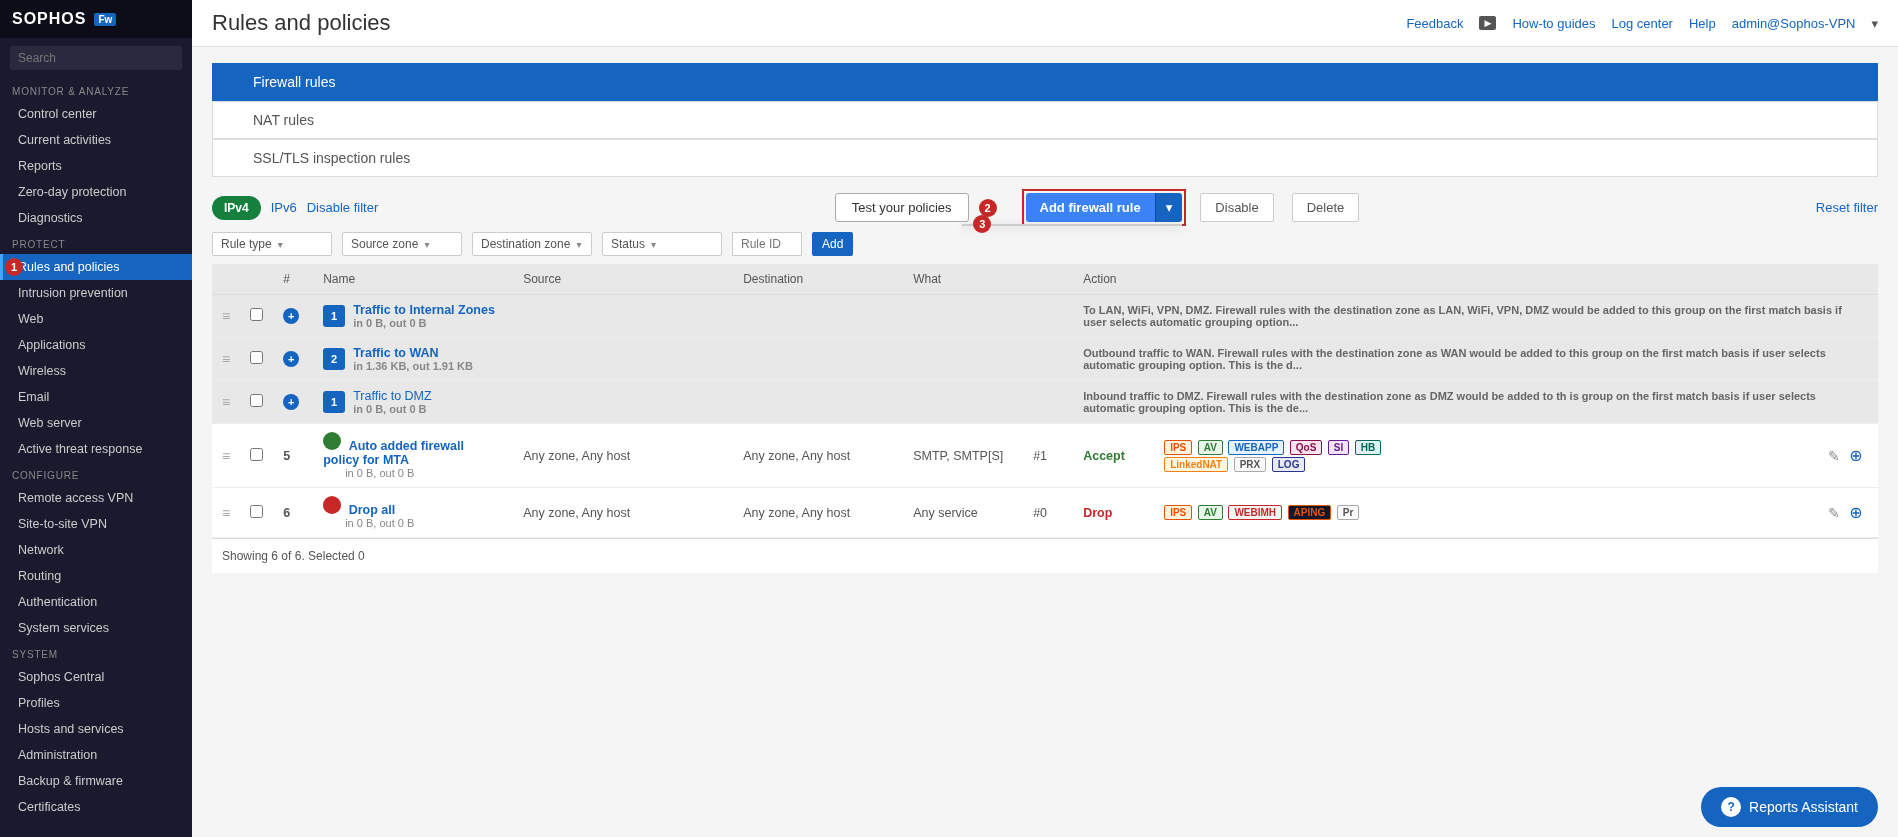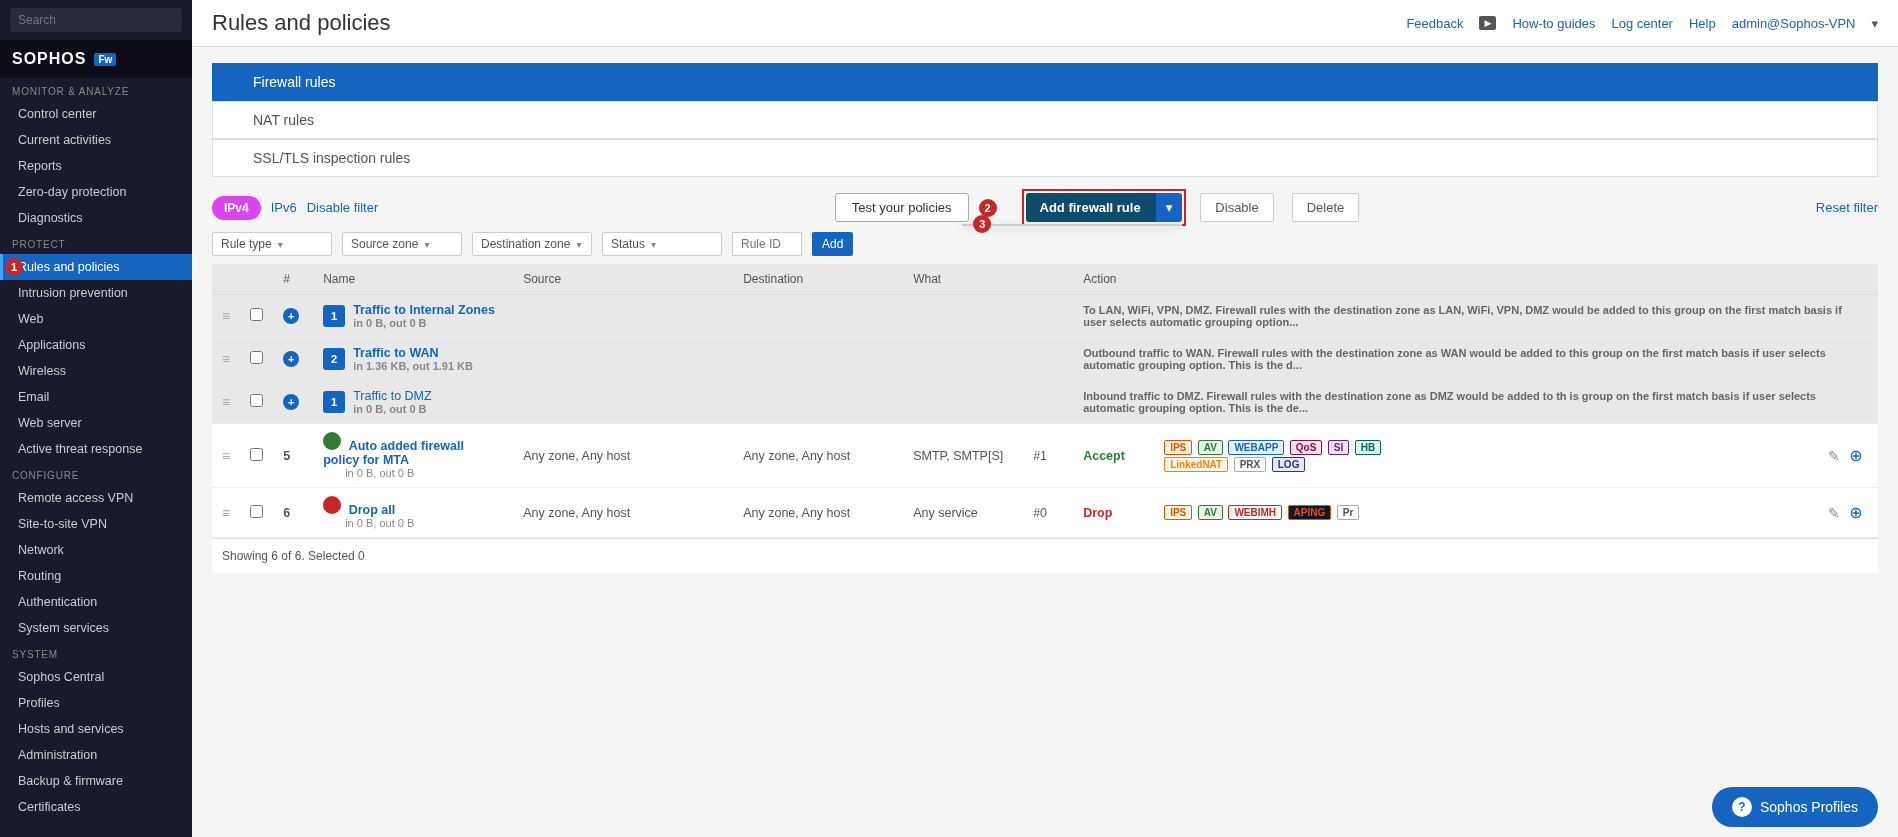--- a/index.html
+++ b/index.html
@@ -139,21 +139,21 @@
 
     
     .filter-row {
       display: flex;
       align-items: center;
       gap: 10px;
       margin-bottom: 10px;
       flex-wrap: wrap;
     }
     .filter-btn {
-      background: #d946ef;
+      background: #15803d;
       color: white;
       border: none;
       padding: 5px 12px;
       border-radius: 12px;
       cursor: pointer;
       font-size: 12px;
       font-weight: bold;
     }
     .filter-link {
       color: #1565c0;
@@ -172,21 +172,21 @@
       border-radius: 3px;
     }
 
     
     .add-rule-container {
       position: relative;
       display: inline-flex;
       margin-left: 16px;
     }
     .add-rule-btn {
-      background: #0c4a6e;
+      background: #3b82f6;
       color: white;
       border: none;
       padding: 7px 14px;
       cursor: pointer;
       font-size: 13px;
       font-weight: bold;
       border-right: 1px solid #0d47a1;
       border-radius: 3px 0 0 3px;
     }
     .add-rule-dropdown {
@@ -417,26 +417,26 @@
       align-items: center;
       justify-content: center;
       font-size: 11px;
       cursor: pointer;
     }
   </style>
 </head>
 <body>
 
 <div id="sidebar">
-  <div id="sidebar-search">
-    <input type="text" placeholder="Search" style="">
-  </div>
   <div id="sidebar-logo">
     <span class="sophos-logo-text">SOPHOS</span>
     <span class="sophos-logo-badge">Fw</span>
+  </div>
+  <div id="sidebar-search">
+    <input type="text" placeholder="Search" style="">
   </div>
   <div id="sidebar-nav">
       <div class="sidebar-section-label">MONITOR &amp; ANALYZE</div>
       <div class="sidebar-item">Control center</div>
       <div class="sidebar-item">Current activities</div>
       <div class="sidebar-item">Reports</div>
       <div class="sidebar-item">Zero-day protection</div>
       <div class="sidebar-item">Diagnostics</div>
       <div class="sidebar-section-label">PROTECT</div>
       <div class="sidebar-item active" style="position: relative;"><span class="step-badge" style="position: absolute; left: 2px; top: 50%; transform: translateY(-50%);">1</span>Rules and policies</div>
@@ -662,16 +662,16 @@
     </td>
   </tr>
         </tbody>
     </table>
     <div class="showing-text">Showing 6 of 6. Selected 0</div>
   </div>
 
   <div id="bottom-bar">
     <button class="sophos-assistant-btn">
       <span class="assistant-icon">?</span>
-      <span>Sophos Profiles</span>
+      <span>Reports Assistant</span>
     </button>
   </div>
 </div>
 
 </body></html>

